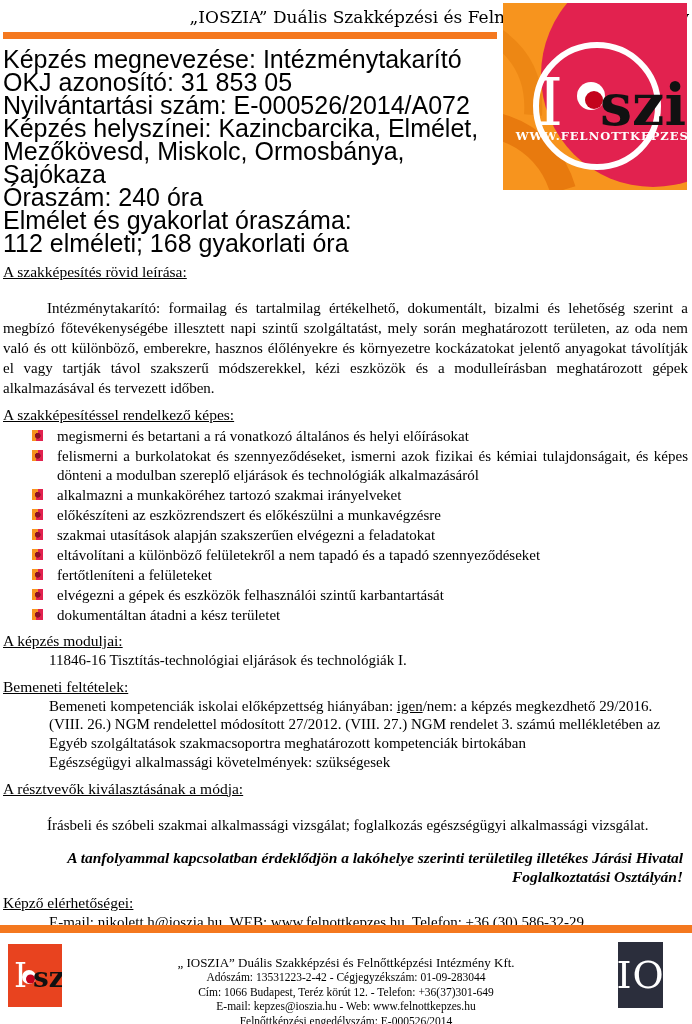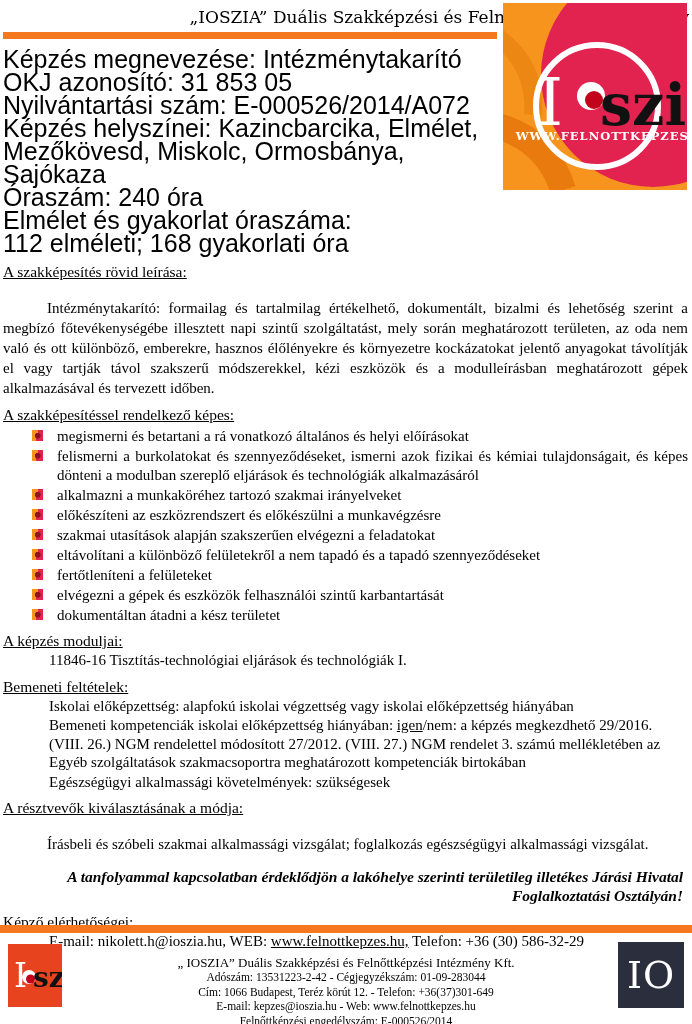--- a/index.html
+++ b/index.html
@@ -31,21 +31,21 @@
   .uline{text-decoration:underline;}
   .notice{margin:13px 6px 0 6px;text-align:right;font-weight:bold;font-style:italic;
           font-size:15.5px;line-height:19px;}
   .contact-line{margin:1px 1px 0 46px;line-height:19px;}
   .contact-link{text-decoration:underline;color:#000;cursor:pointer;}
   
   .footer{position:absolute;left:0;top:925px;width:692px;}
   .footer-bar{width:692px;height:8px;background:var(--accent-orange);}
   .footer-body{position:relative;height:91px;}
   .footer-logo-left{position:absolute;left:8px;top:11px;width:54px;height:63px;}
-  .footer-logo-right{position:absolute;left:618px;top:9px;width:66px;height:66px;
+  .footer-logo-right{position:absolute;left:618px;top:9px;width:45px;height:66px;
       background:var(--footer-dark);color:#fff;display:flex;align-items:center;justify-content:center;
       font-family:"DejaVu Serif",serif;font-size:38px;letter-spacing:1px;}
   .footer-text{position:absolute;left:96px;top:22px;width:500px;text-align:center;
       font-family:"Liberation Serif",serif;}
   .footer-company{font-size:13px;line-height:15px;}
   .footer-line{font-size:11.5px;line-height:14.5px;}
   svg text{font-family:"DejaVu Serif",serif;}
 </style>
 </head>
 <body>
@@ -126,21 +126,20 @@
 
         <div class="bullet-row">
           <span class="bullet-icon"></span><span>dokumentáltan átadni a kész területet</span>
         </div>
       </div>
 
     <div class="sec-h">A képzés moduljai:</div>
     <div class="indent-line">11846-16 Tisztítás-technológiai eljárások és technológiák I.</div>
 
     <div class="sec-h">Bemeneti feltételek:</div>
-    <div class="indent-line">Iskolai előképzettség: alapfokú iskolai végzettség vagy iskolai előképzettség hiányában</div>
     <div class="indent-block"><span>Bemeneti kompetenciák iskolai előképzettség hiányában: </span><span class="uline">igen</span><span>/nem: a képzés megkezdhető 29/2016. (VIII. 26.) NGM rendelettel módosított 27/2012. (VIII. 27.) NGM rendelet 3. számú mellékletében az Egyéb szolgáltatások szakmacsoportra meghatározott kompetenciák birtokában</span></div>
     <div class="indent-line">Egészségügyi alkalmassági követelmények: szükségesek</div>
 
     <div class="sec-h">A résztvevők kiválasztásának a módja:</div>
     <div class="para">Írásbeli és szóbeli szakmai alkalmassági vizsgálat; foglalkozás egészségügyi alkalmassági vizsgálat.</div>
 
     <div class="notice">A tanfolyammal kapcsolatban érdeklődjön a lakóhelye szerinti területileg illetékes Járási Hivatal Foglalkoztatási Osztályán!</div>
 
     <div class="sec-h">Képző elérhetőségei:</div>
     <div class="contact-line"><span>E-mail: nikolett.h@ioszia.hu, WEB: </span><span class="contact-link">www.felnottkepzes.hu,</span><span> Telefon: +36 (30) 586-32-29</span></div>

